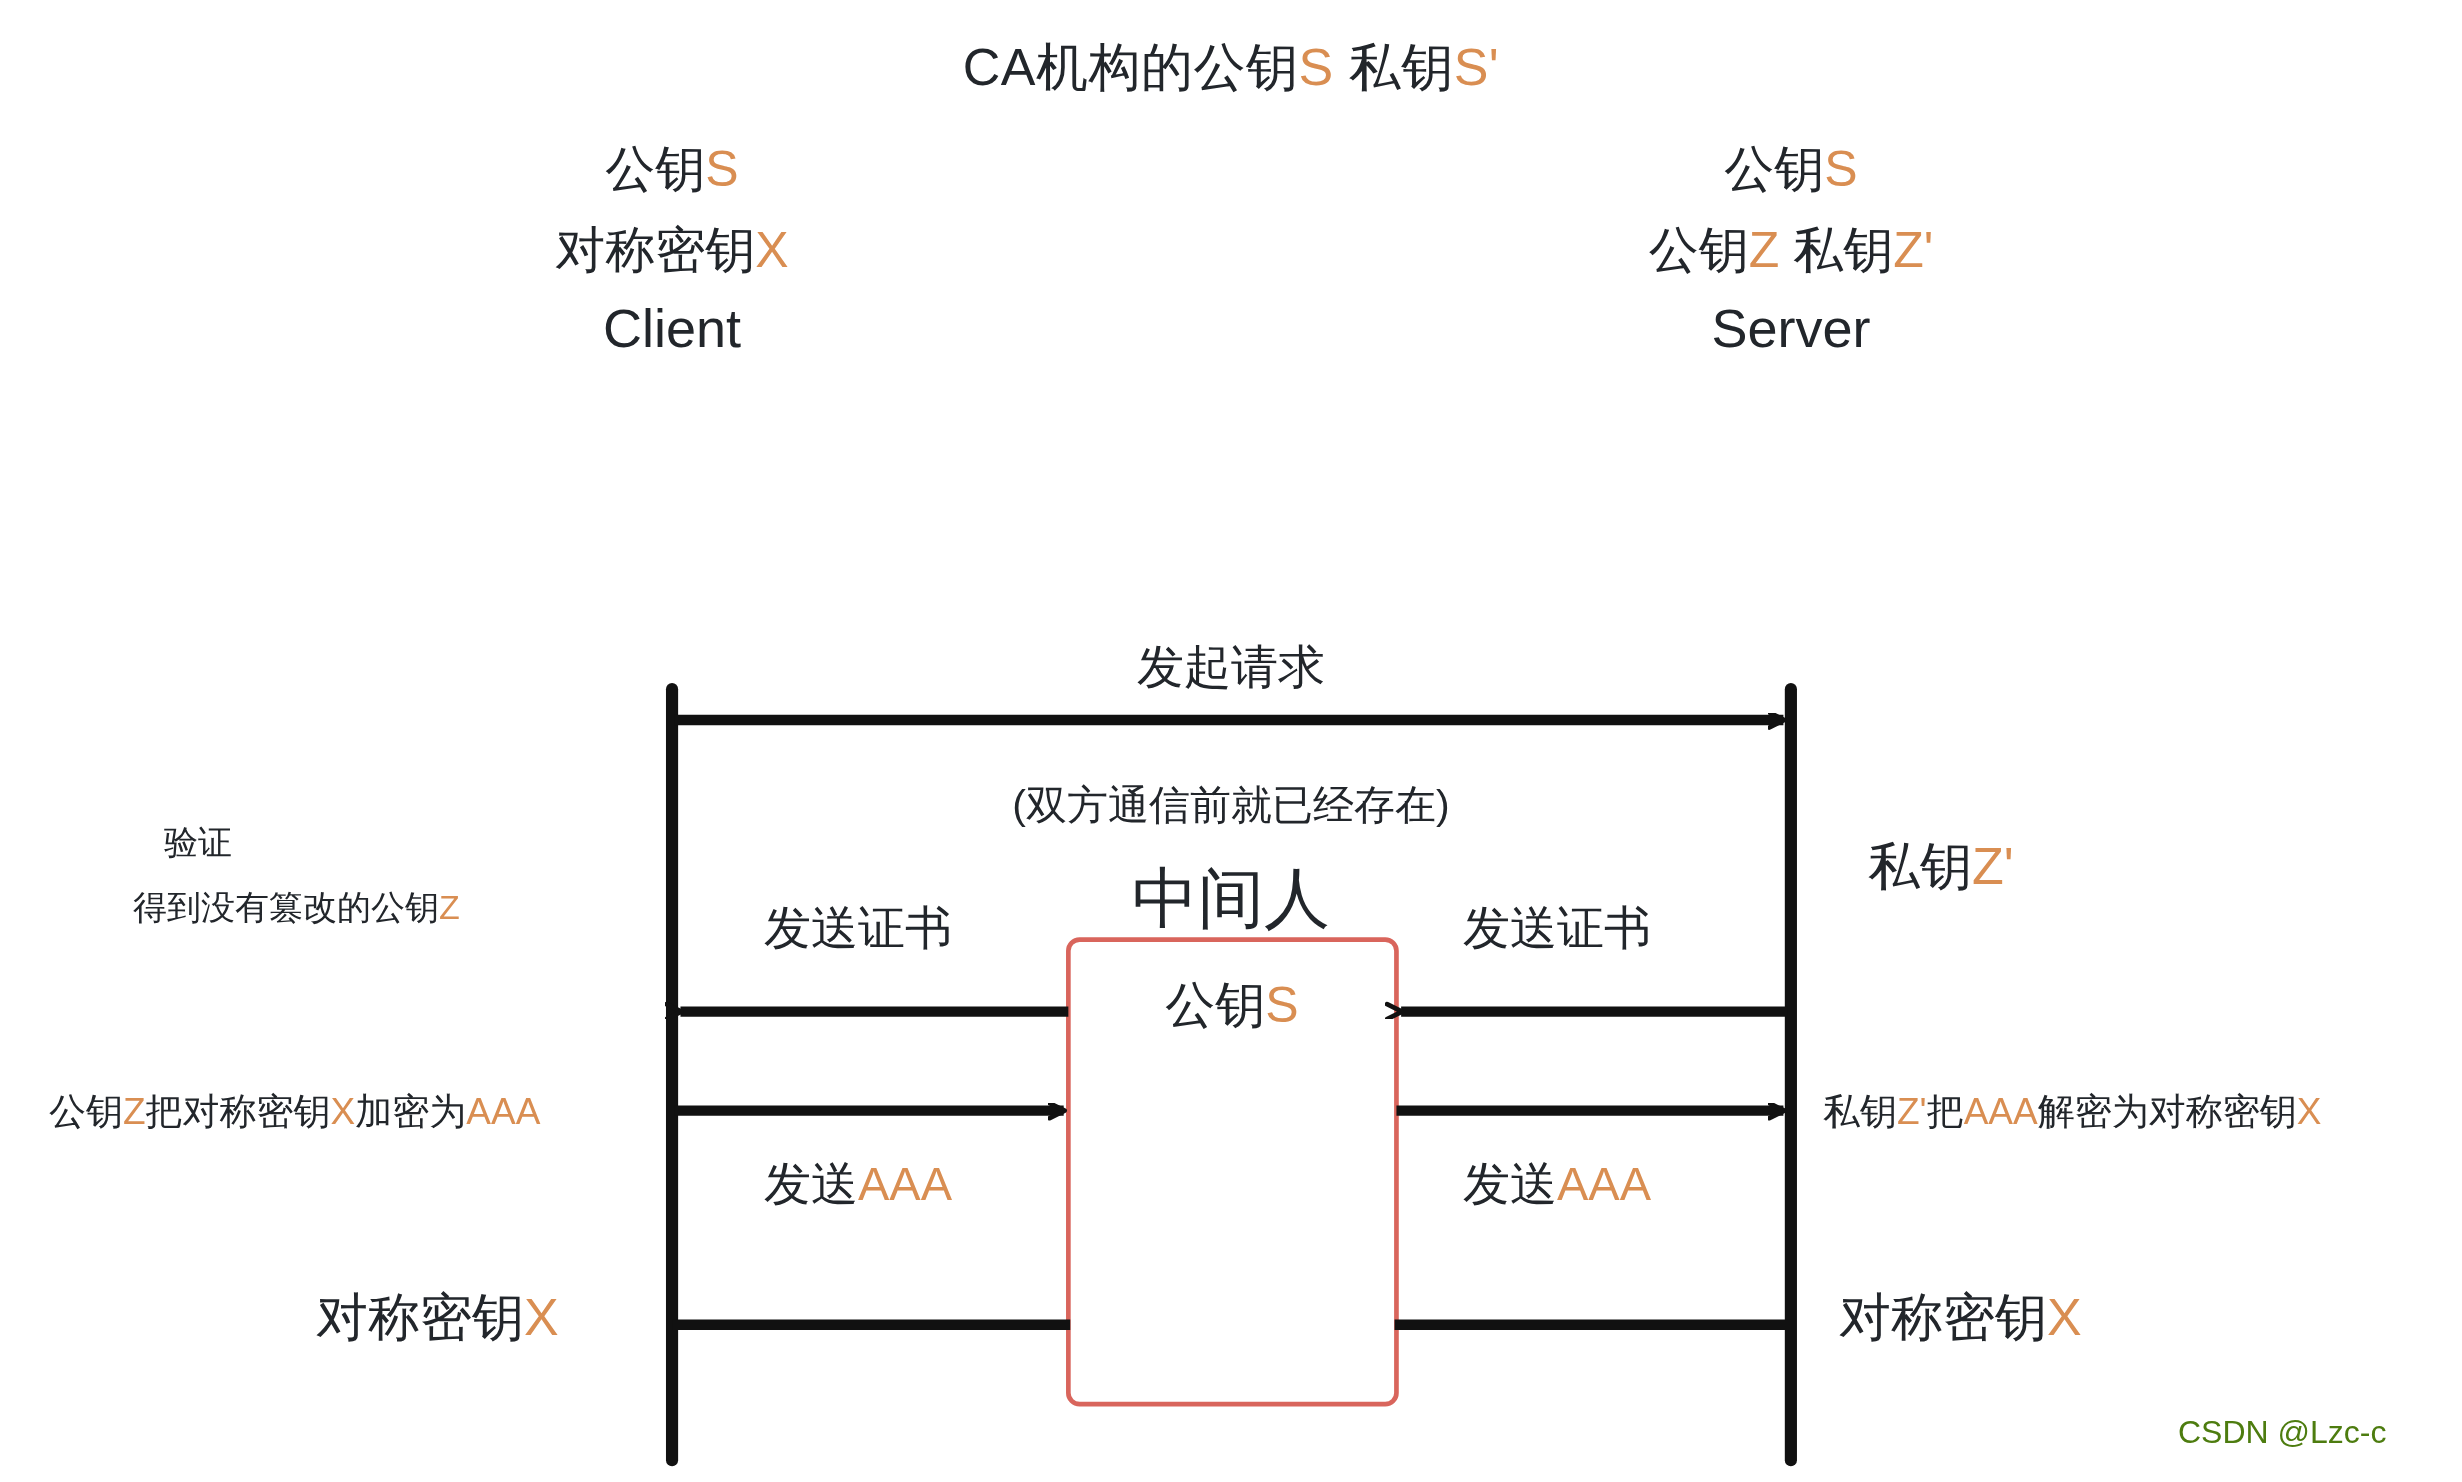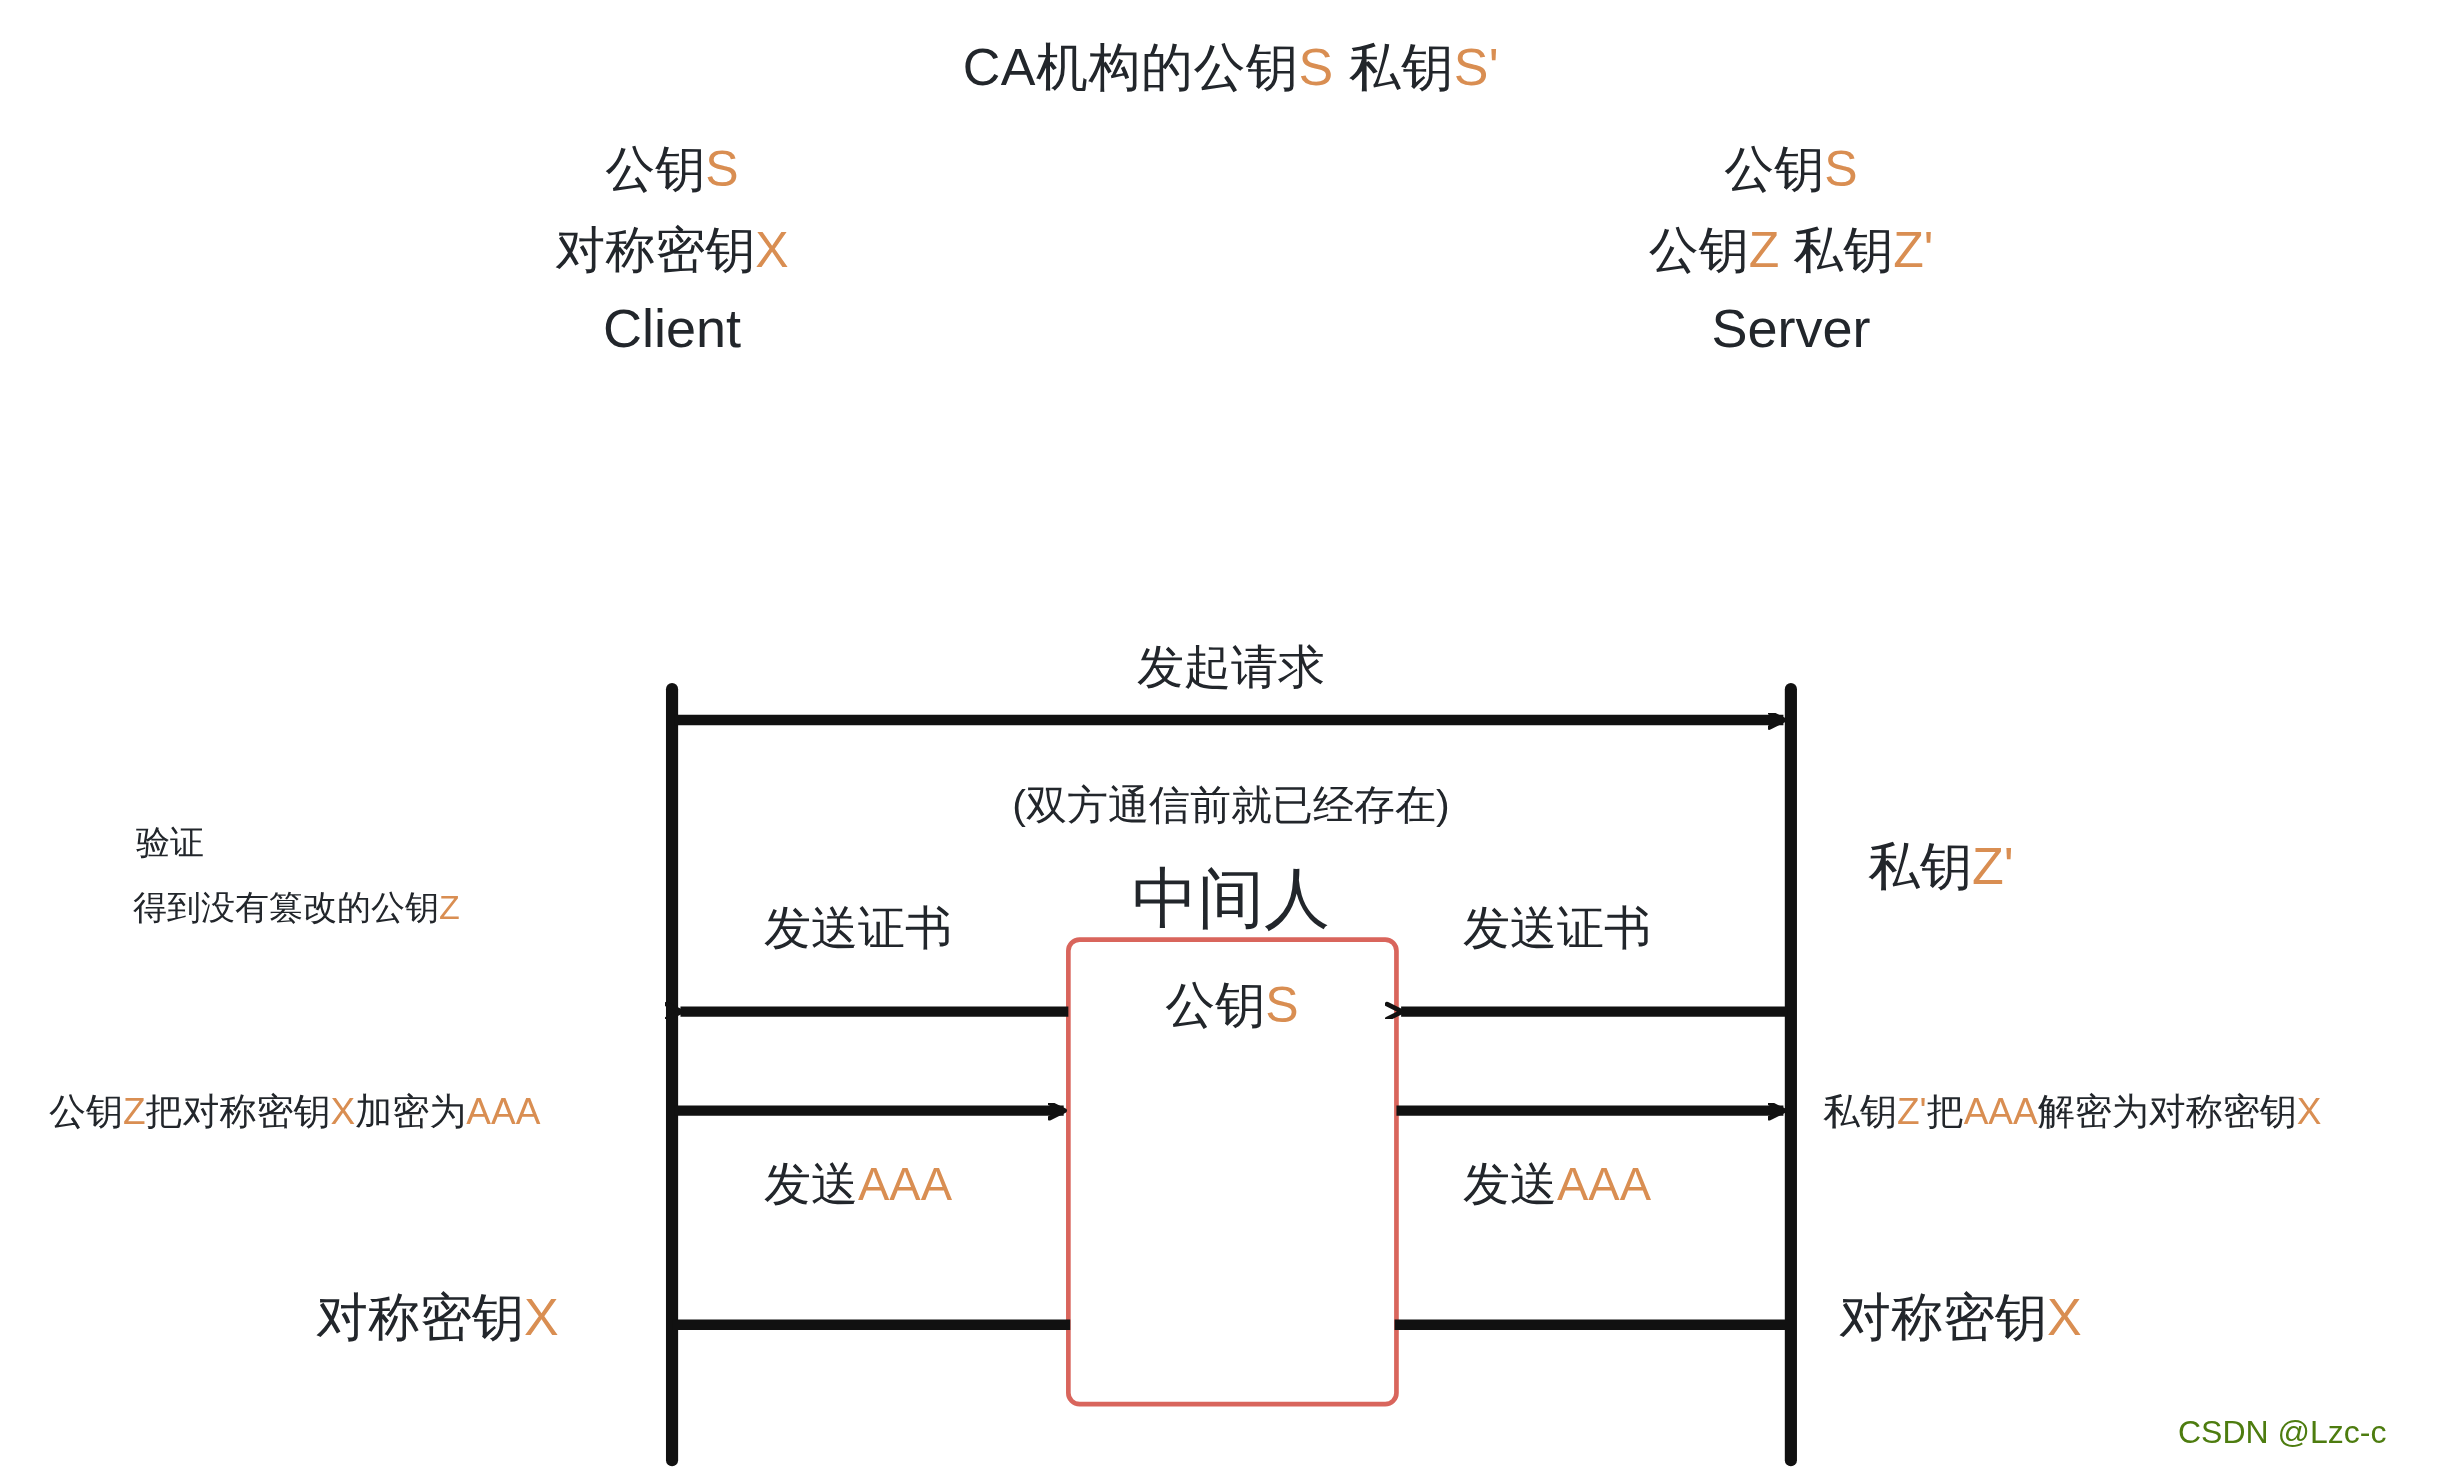--- a/index.html
+++ b/index.html
@@ -92,21 +92,21 @@
 <div class="abs ctr t-msg" style="left:858px;top:897px;">发送证书</div>
 <div class="abs ctr t-msg" style="left:1557px;top:897px;">发送证书</div>
 
 <div class="abs ctr t-msg" style="left:858px;top:1153px;">
   <span>发送</span><span class="hl">AAA</span>
 </div>
 <div class="abs ctr t-msg" style="left:1557px;top:1153px;">
   <span>发送</span><span class="hl">AAA</span>
 </div>
 
-<div class="abs nw t-side-sm" style="left:136px;top:820px;">验证</div>
+<div class="abs nw t-side-sm" style="left:164px;top:820px;">验证</div>
 <div class="abs nw t-side-sm" style="left:133px;top:885px;text-align:right;">
   <span>得到没有篡改的公钥</span><span class="hl">Z</span>
 </div>
 
 <div class="abs nw t-side-md" style="left:49px;top:1087px;">
   <span>公钥</span><span class="hl">Z</span><span>把对称密钥</span><span class="hl">X</span><span>加密为</span><span class="hl">AAA</span>
 </div>
 
 <div class="abs nw t-big" style="left:316px;top:1283px;">
   <span>对称密钥</span><span class="hl">X</span>

